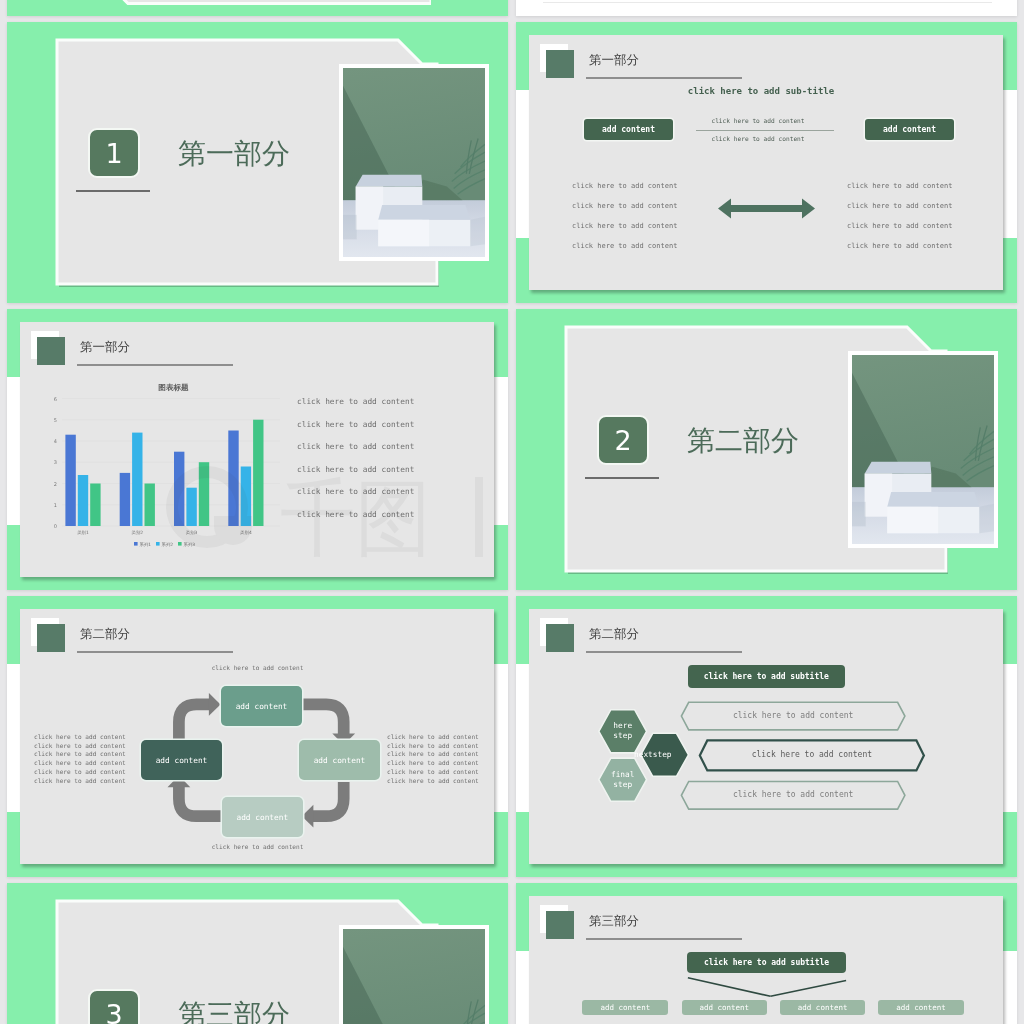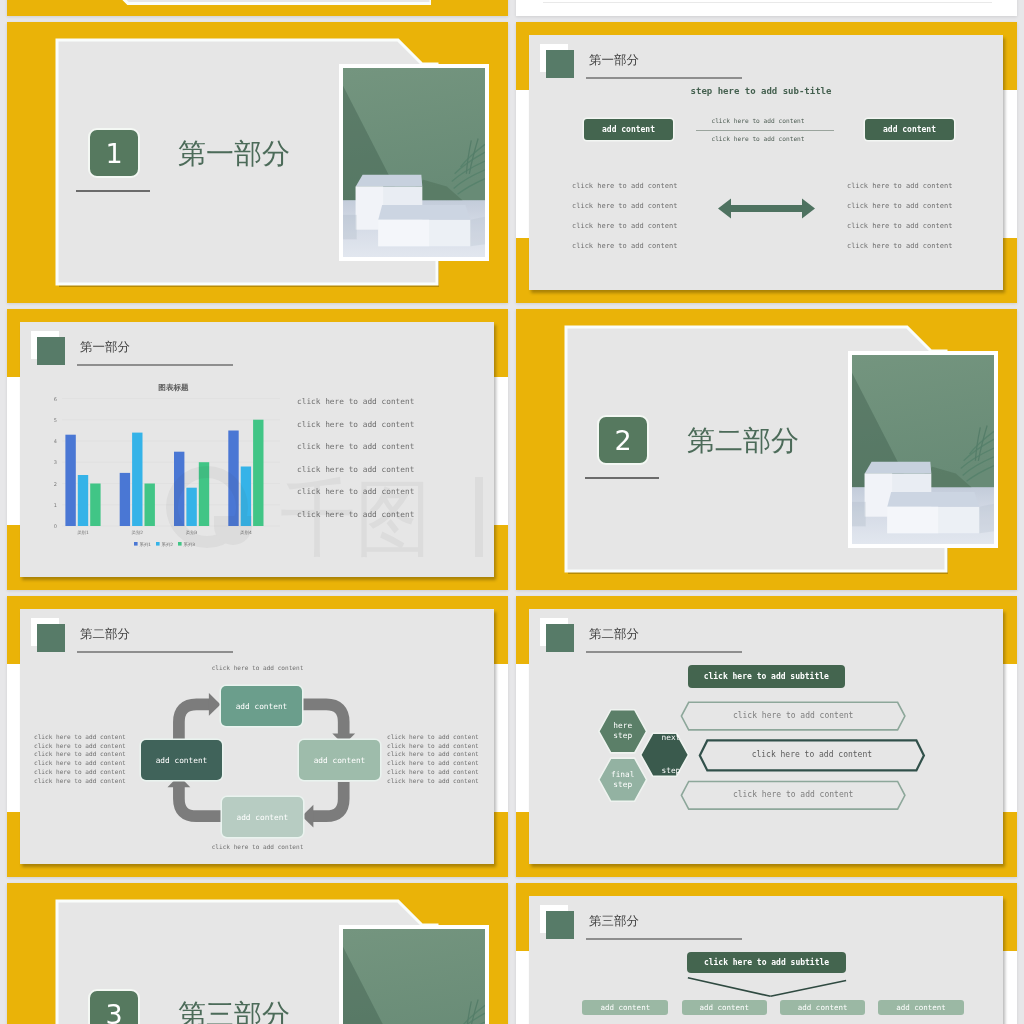--- a/index.html
+++ b/index.html
@@ -1,19 +1,19 @@
 <!DOCTYPE html>
 <html><head>
 <meta charset="utf-8">
 <style>
   html,body{margin:0;padding:0;}
   body{width:1024px;height:1024px;background:#e7e7e9;overflow:hidden;
        font-family:"Liberation Sans",sans-serif;}
   .page{position:relative;width:1024px;height:1024px;overflow:hidden;}
-  .slide{position:absolute;overflow:hidden;background:#eab308;
+  .slide{position:absolute;overflow:hidden;background:#86efac;
          box-shadow:0 1px 3px rgba(0,0,0,0.10);}
 
   
   .mono{font-family:"DejaVu Sans Mono",monospace;}
 
   
   .sec-card{position:absolute;background:#e6e6e6;
             box-shadow:0 0 0 2px #fafdfb;}
   .photo{position:absolute;background:#fff;padding:4px;box-sizing:border-box;}
   .photo-inner{position:relative;width:100%;height:100%;overflow:hidden;
@@ -109,21 +109,21 @@
 
   <div class="slide cs" style="left:516px;top:22px;width:501px;height:281px;">
     <div class="band-l"></div>
     <div class="band-r"></div>
     <div class="card">
       <div class="sq-w"></div>
       <div class="sq-g"></div>
       <div class="ttl">第一部分</div>
       <div class="rule"></div>
 
-      <div class="txt" style="left:0;right:10px;top:50px;text-align:center;font-size:9px;line-height:13px;color:#44604f;font-weight:700;">step here to add sub-title</div>
+      <div class="txt" style="left:0;right:10px;top:50px;text-align:center;font-size:9px;line-height:13px;color:#44604f;font-weight:700;">click here to add sub-title</div>
 
       <div class="btn" style="left:55px;top:84px;width:89px;height:21px;font-size:8px;border-radius:3px;
                   box-shadow:0 0 0 1.5px #f3f6f3;">add content</div>
       <div class="btn" style="left:336px;top:84px;width:89px;height:21px;font-size:8px;border-radius:3px;
                   box-shadow:0 0 0 1.5px #f3f6f3;">add content</div>
 
       <div class="txt" style="left:144px;top:81px;width:170px;text-align:center;font-size:6.2px;line-height:9px;color:#4e5d54;">click here to add content</div>
       <div style="position:absolute;left:167px;top:95px;width:138px;height:1px;background:#9aa49d;"></div>
       <div class="txt" style="left:144px;top:99px;width:170px;text-align:center;font-size:6.2px;line-height:9px;color:#4e5d54;">click here to add content</div>
 
@@ -343,22 +343,22 @@
       <div style="position:absolute;left:69.8px;top:100.7px;width:47.8px;height:43.2px;display:flex;
                   flex-direction:column;align-items:center;justify-content:center;">
         <span class="mono" style="color:#fff;font-size:7.8px;line-height:10px;">here</span>
         <span class="mono" style="color:#fff;font-size:7.8px;line-height:10px;">step</span>
       </div>
       <div style="position:absolute;left:69.8px;top:149.1px;width:47.8px;height:43.2px;display:flex;
                   flex-direction:column;align-items:center;justify-content:center;">
         <span class="mono" style="color:#fff;font-size:7.8px;line-height:10px;text-align:right;">final</span>
         <span class="mono" style="color:#fff;font-size:7.8px;line-height:10px;">step</span>
       </div>
-      <div style="position:absolute;left:118px;top:124.3px;width:47.8px;height:43.2px;display:flex;
-                  flex-direction:column;align-items:center;justify-content:space-between;">
+      <div style="position:absolute;left:105px;top:124.3px;width:47.8px;height:43.2px;display:flex;
+                  flex-direction:row;align-items:center;justify-content:flex-start;">
         <span class="mono" style="color:#fff;font-size:7.8px;line-height:10px;">next</span>
         <span class="mono" style="color:#fff;font-size:7.8px;line-height:10px;">step</span>
       </div>
 
       <div class="txt" style="left:152.4px;top:101.5px;width:223.5px;text-align:center;font-size:8px;color:#7e7e7e;">click here to add content</div>
       <div class="txt" style="left:170.8px;top:140.5px;width:224.1px;text-align:center;font-size:8px;color:#5c5c5c;">click here to add content</div>
       <div class="txt" style="left:152.4px;top:180.7px;width:223.5px;text-align:center;font-size:8px;color:#7e7e7e;">click here to add content</div>
     </div>
   </div>
 

